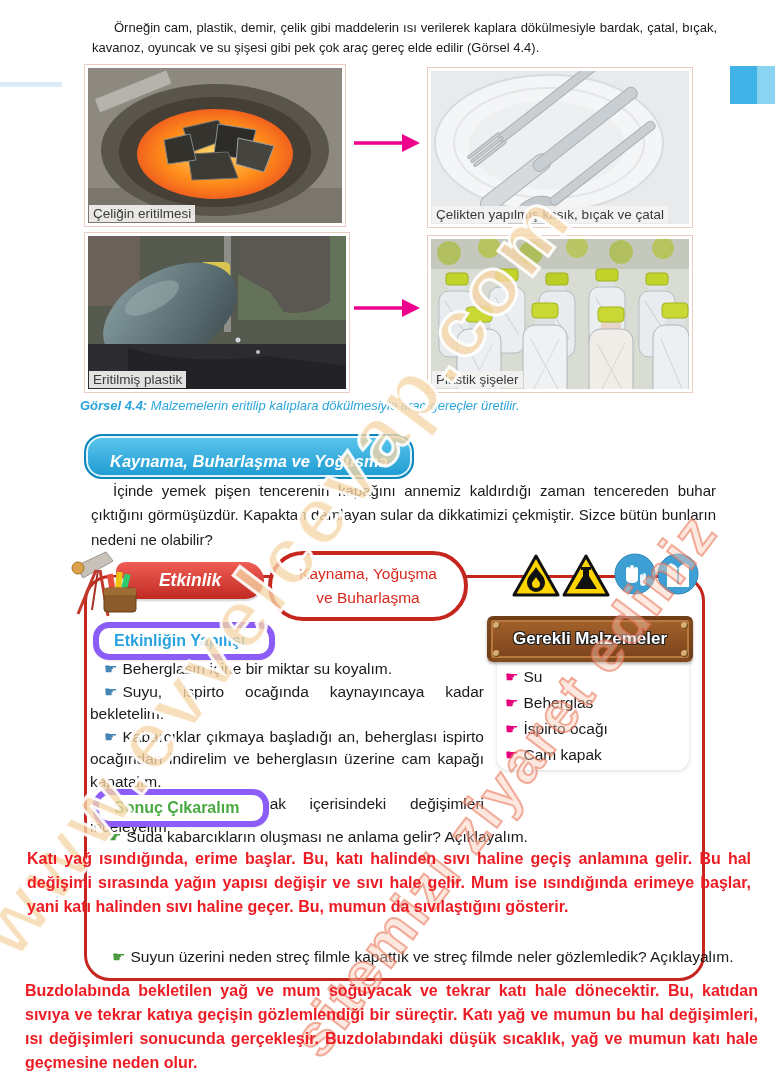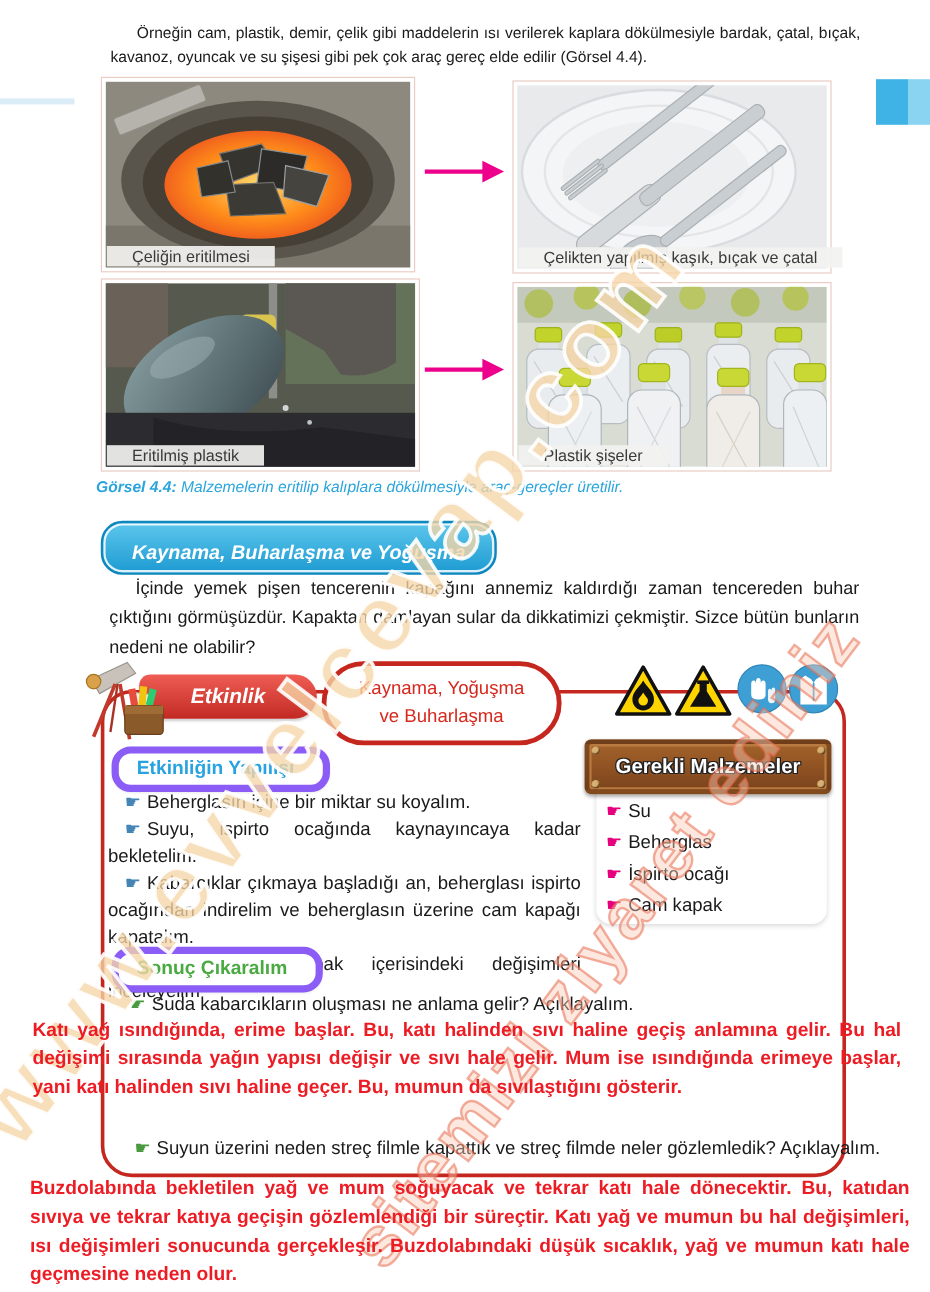--- a/index.html
+++ b/index.html
@@ -11,21 +11,21 @@
   .left-line{position:absolute;left:0;top:82px;width:62px;height:5px;background:rgba(190,221,240,.55);}
   
   .intro{position:absolute;left:80px;top:6px;width:625px;margin:12px;font-size:13px;line-height:1.5;
          text-align:justify;text-indent:22px;}
   .para2{position:absolute;left:80px;top:468px;width:625px;margin:11px;font-size:15px;line-height:1.62;
          text-align:justify;text-indent:22px;}
   
   .fig{position:absolute;background:#fff;border:1px solid #eaccc2;padding:3px;}
   .fig svg{display:block;}
   .fig-label{position:absolute;left:4px;bottom:4px;background:rgba(242,242,240,.92);color:#3a3a3a;
-             font-size:13.5px;padding:1px 21px;white-space:nowrap;}
+             font-size:13.5px;padding:1px 4px;white-space:nowrap;}
   .arrow{position:absolute;}
   
   .caption{position:absolute;left:80px;top:398px;font-size:13px;font-style:italic;color:#2aa5dc;}
   .caption .cap-label{font-weight:bold;}
   
   .section-pill{position:absolute;left:84px;top:434px;padding:16px 24px 6px 24px;border-radius:18px;
                 background:linear-gradient(#5cc6ec,#1e9bd2);border:2px solid #0e86be;
                 box-shadow:inset 0 0 0 2px rgba(255,255,255,.85);color:#fff;font-weight:bold;font-size:16.5px;font-style:italic;}
   
   .activity-box{position:absolute;left:84px;top:575px;width:615px;height:400px;background:#fff;

